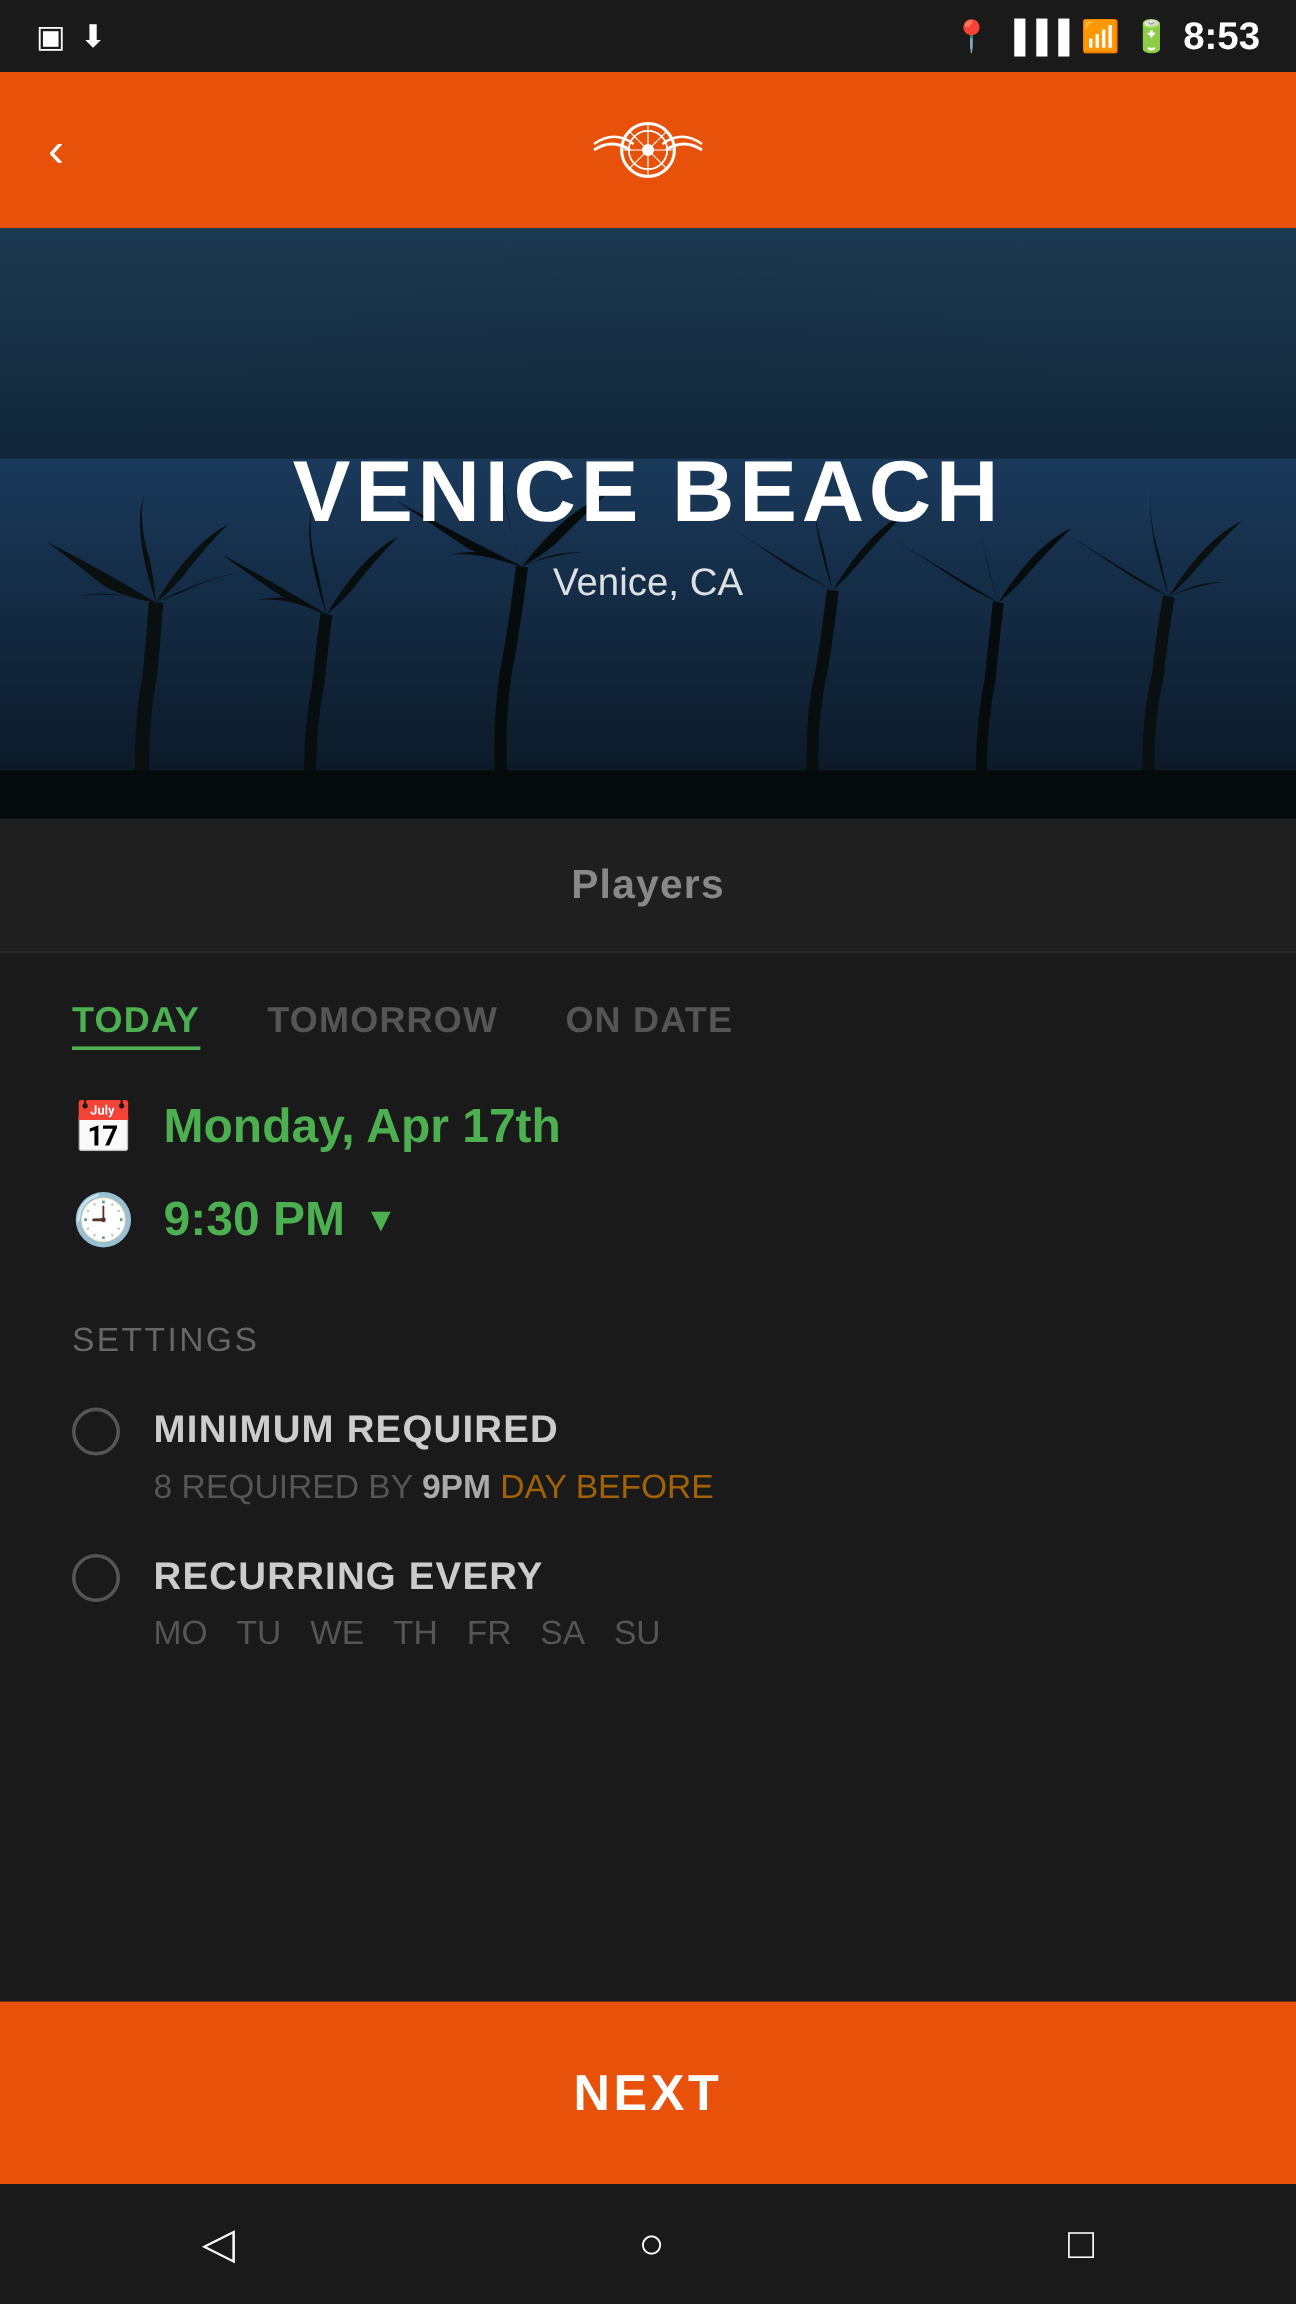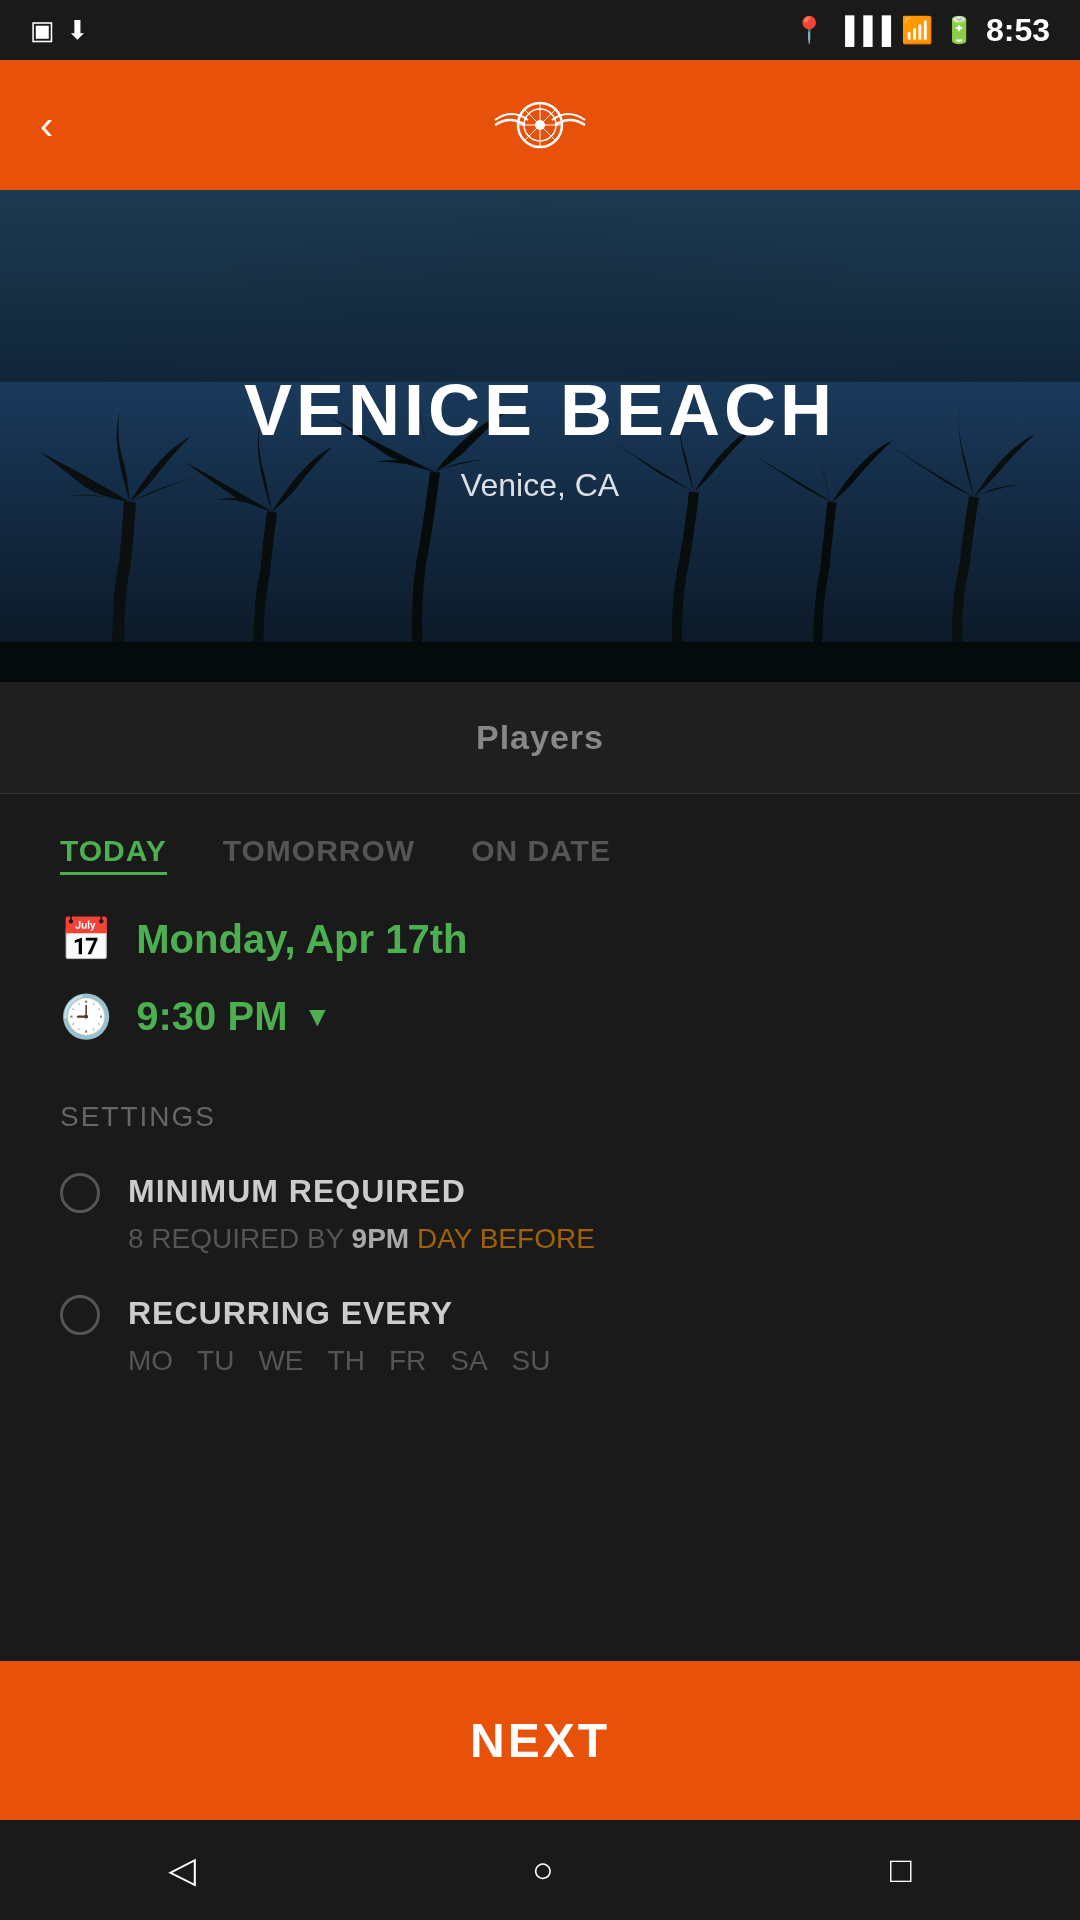--- a/index.html
+++ b/index.html
@@ -276,21 +276,21 @@
 
     .day {
       color: #555;
       font-size: 28px;
     }
 
     
     .next-button {
       background: #e8510a;
       color: white;
-      font-size: 48px;
+      font-size: 42px;
       font-weight: bold;
       letter-spacing: 3px;
       text-align: center;
       padding: 52px;
       cursor: pointer;
       border: none;
       width: 100%;
       margin-top: 48px;
     }
 

